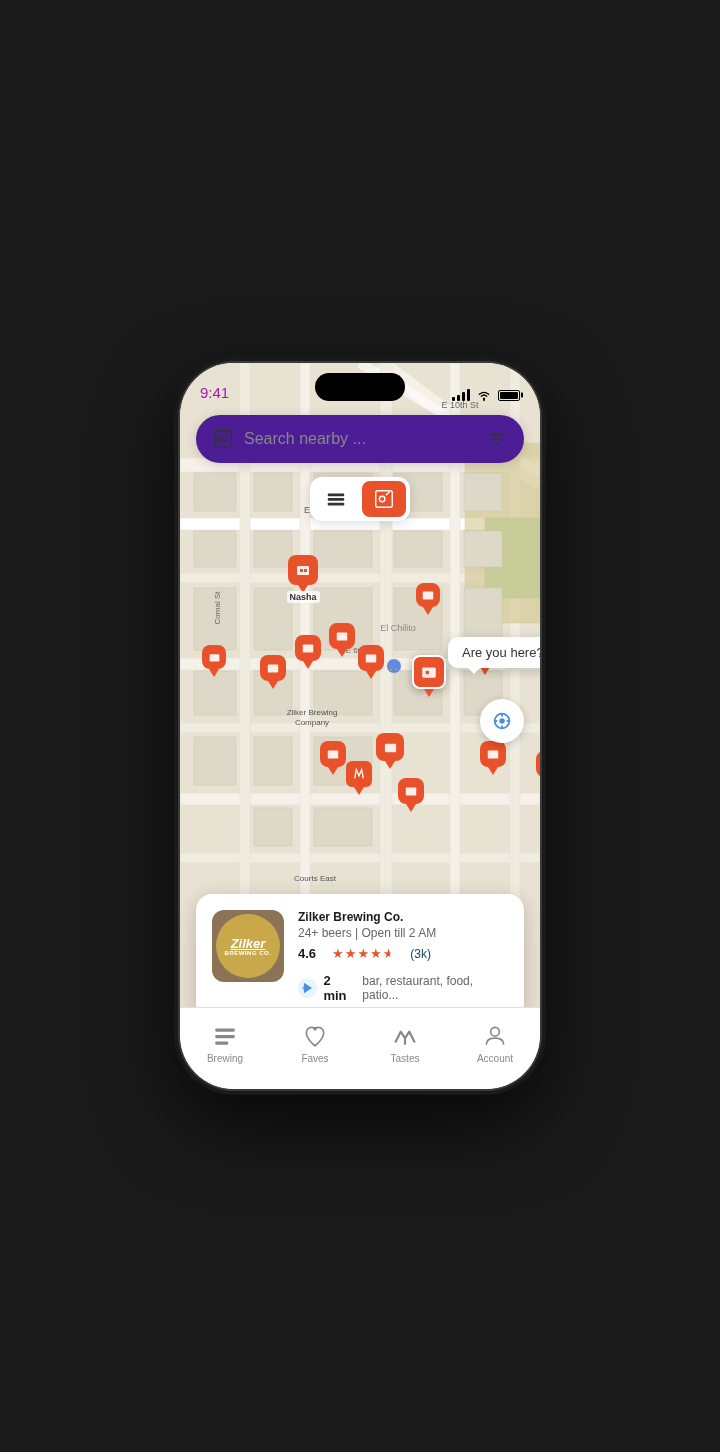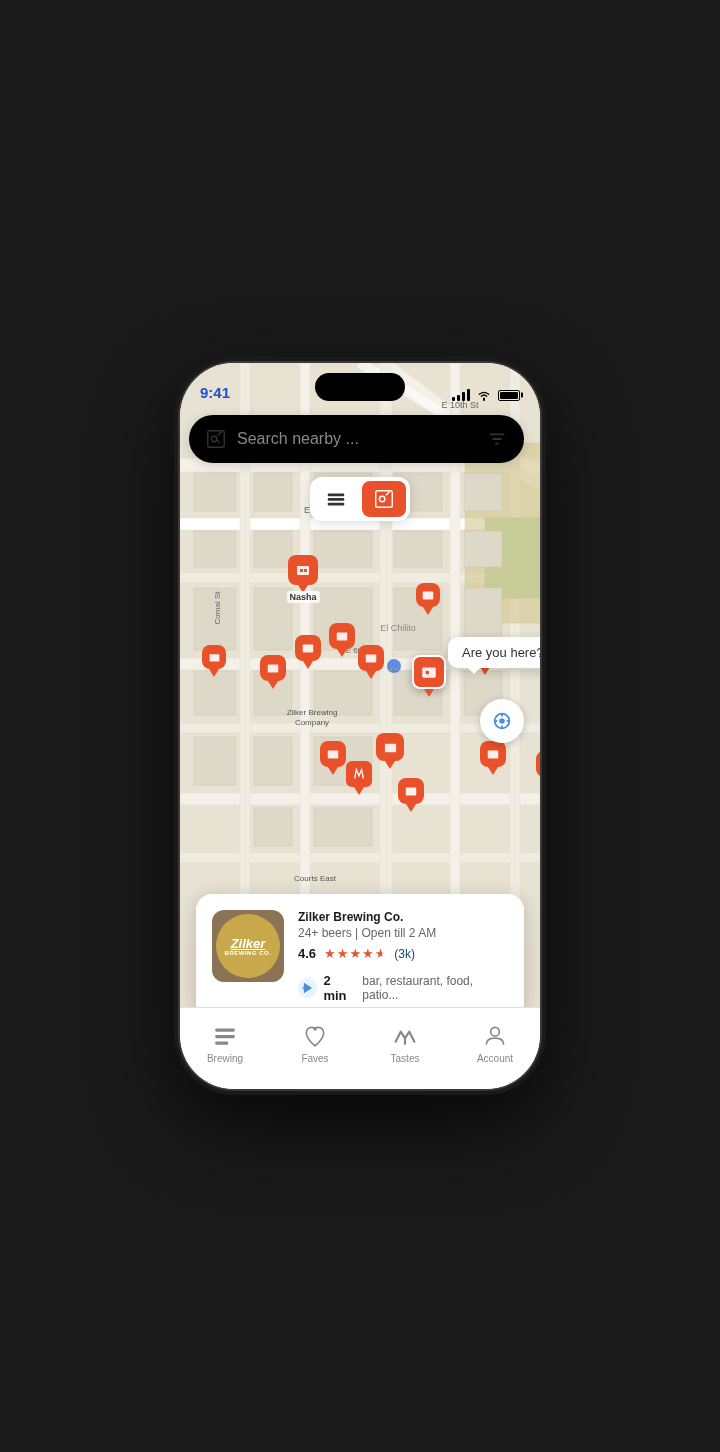--- a/index.html
+++ b/index.html
@@ -33,22 +33,22 @@
       top: 0; left: 0; right: 0;
       height: 44px;
       z-index: 100;
       display: flex;
       align-items: flex-end;
       padding: 0 20px 6px;
       justify-content: space-between;
     }
     .status-time {
       font-size: 15px;
-      font-weight: 700;
-      color: #1d4ed8;
+      font-weight: 400;
+      color: #a21caf;
     }
     .status-icons {
       display: flex;
       gap: 6px;
       align-items: center;
     }
     .signal-bars {
       display: flex;
       gap: 2px;
       align-items: flex-end;
@@ -101,24 +101,24 @@
       position: absolute;
       top: 0; left: 0; right: 0;
       height: 580px;
       background: #e8e0d0;
       overflow: hidden;
     }
     
     .search-bar {
       position: absolute;
       top: 52px;
-      left: 9px;
+      left: 16px;
       right: 16px;
       height: 48px;
-      background: #000000;
+      background: #4c1d95;
       border-radius: 24px;
       display: flex;
       align-items: center;
       padding: 0 16px;
       z-index: 50;
       box-shadow: 0 2px 12px rgba(0,0,0,0.15);
     }
     .search-map-icon {
       width: 22px;
       height: 22px;
@@ -309,21 +309,21 @@
       margin-bottom: 2px;
     }
     .venue-subtitle {
       font-size: 12px;
       color: #666;
       margin-bottom: 6px;
     }
     .venue-rating-row {
       display: flex;
       align-items: center;
-      gap: 8px;
+      gap: 16px;
       margin-bottom: 12px;
     }
     .rating-score {
       font-size: 13px;
       font-weight: 600;
       color: #1a1a1a;
     }
     .stars {
       display: flex;
       gap: 1px;

